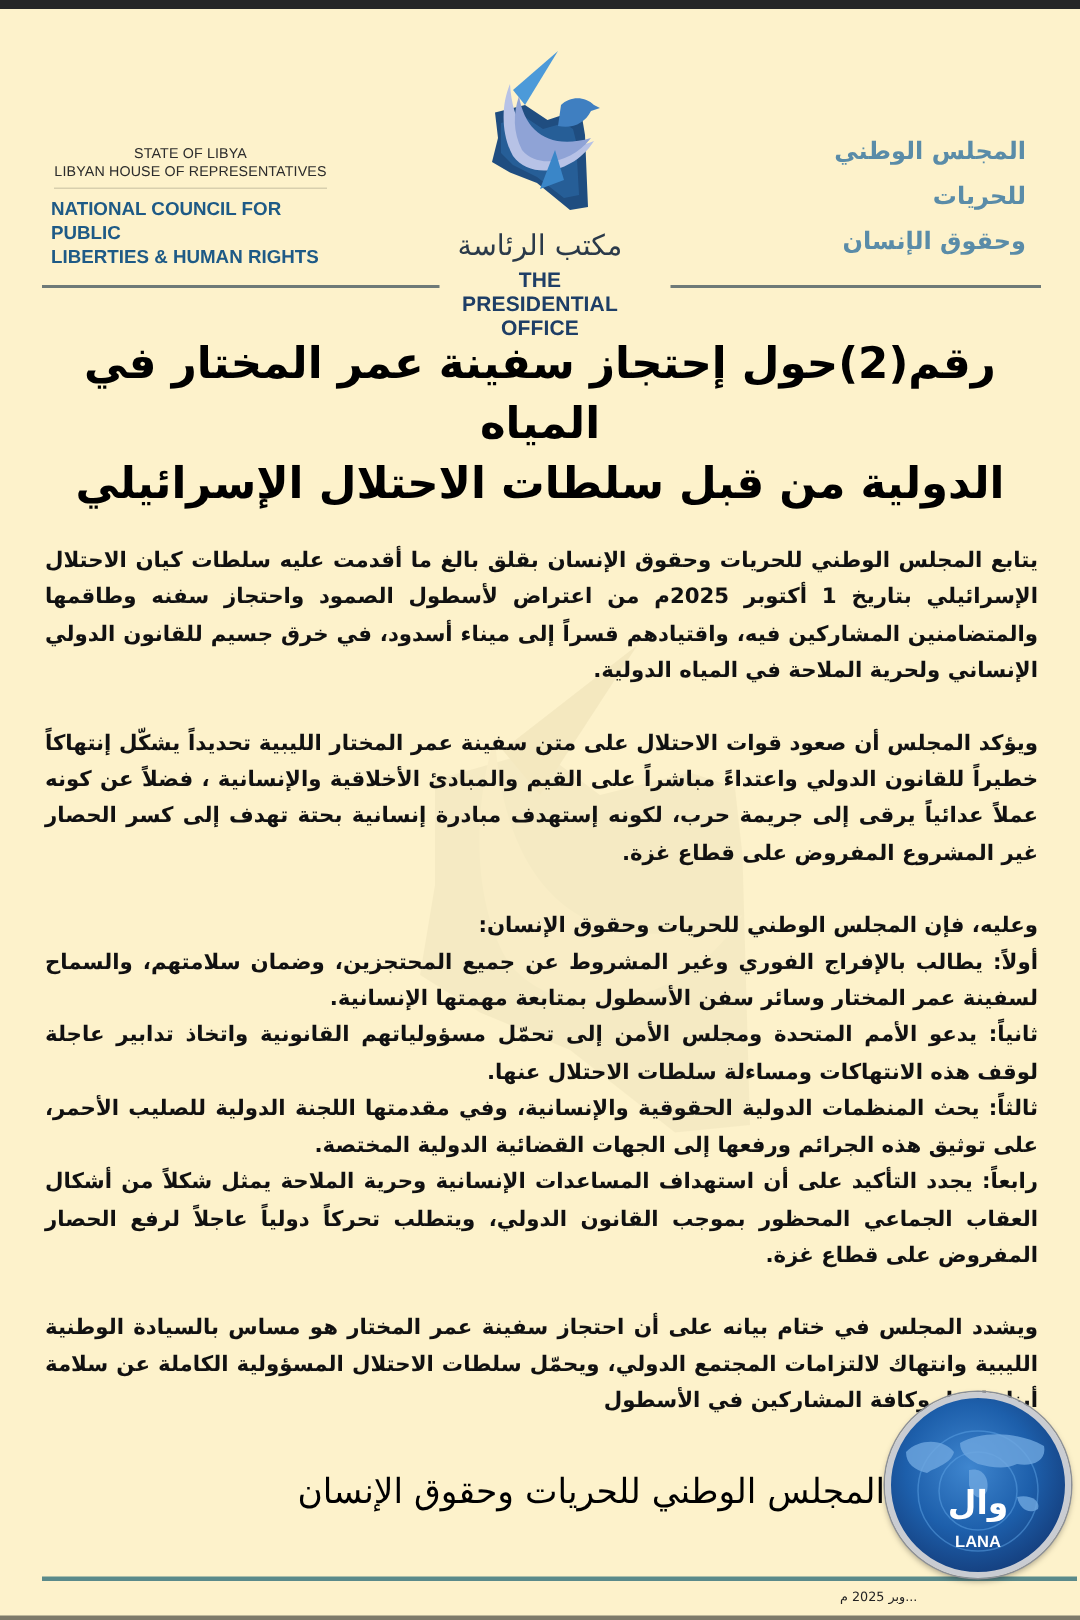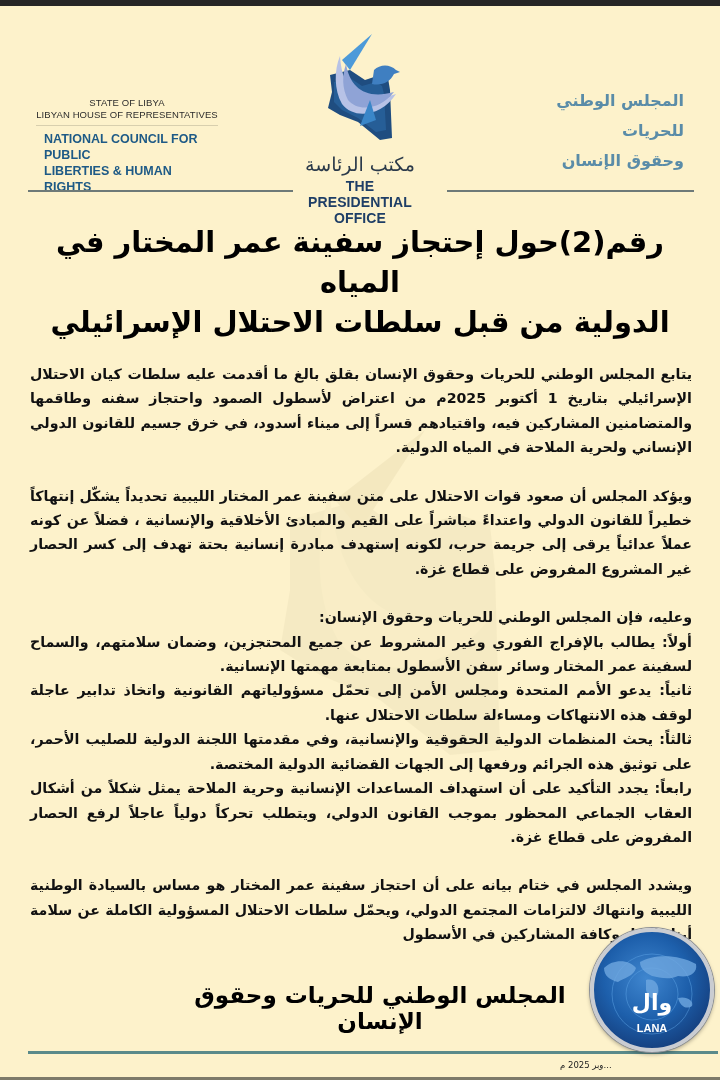--- a/index.html
+++ b/index.html
@@ -25,21 +25,21 @@
     .hdr-left .state {
       font-family: "Liberation Sans", sans-serif;
       font-size: 9.5px; color: #2c2c2c; line-height: 12px; letter-spacing: 0.1px;
     }
     .hdr-left .sep {
       height: 1px; background: #d8cfae; margin: 4px 2px 5px 2px;
     }
     .hdr-left .council {
       font-family: "Liberation Sans", sans-serif;
       font-weight: bold; font-size: 12.5px; color: #1e5a86; line-height: 16px;
-      text-align: left; padding-left: 0px; margin-left: 10px;
+      text-align: left; padding-left: 0px;
     }
     .hdr-rule-left {
       position: absolute; left: 28px; top: 190px; width: 265px; height: 2px; background: #6e7a78;
     }
     .hdr-rule-right {
       position: absolute; left: 447px; top: 190px; width: 247px; height: 2px; background: #6e7a78;
     }
     .hdr-right {
       position: absolute; right: 36px; top: 86px; width: 200px; text-align: right; direction: rtl;
     }
@@ -77,22 +77,22 @@
       position: absolute; left: 30px; top: 362px; width: 662px; direction: rtl; text-align: justify;
     }
     .para {
       font-family: "DejaVu Sans", sans-serif; font-weight: bold;
       font-size: 14.2px; line-height: 24.4px; color: #111;
       text-align-last: right;
     }
     .para + .para.gap { margin-top: 24px; }
     .para.tight { margin-top: 0; }
     .signature {
-      position: absolute; left: 170px; top: 982px; width: 420px; text-align: center; direction: rtl;
-      font-family: "DejaVu Sans", sans-serif; font-weight: bold; font-size: 23px; color: #000;
+      position: absolute; left: 170px; top: 982px; width: 420px; direction: rtl;
+      font-family: "DejaVu Sans", sans-serif; font-weight: normal; font-size: 23px; color: #000;
     }
     .footer-rule {
       position: absolute; left: 28px; top: 1051px; width: 690px; height: 3px; background: #5a8a8a;
     }
     .footer-date {
       position: absolute; left: 560px; top: 1060px; direction: rtl;
       font-family: "DejaVu Sans", sans-serif; font-weight: normal; font-size: 8.5px; color: #222; text-align: right;
     }
     
     .lana {

